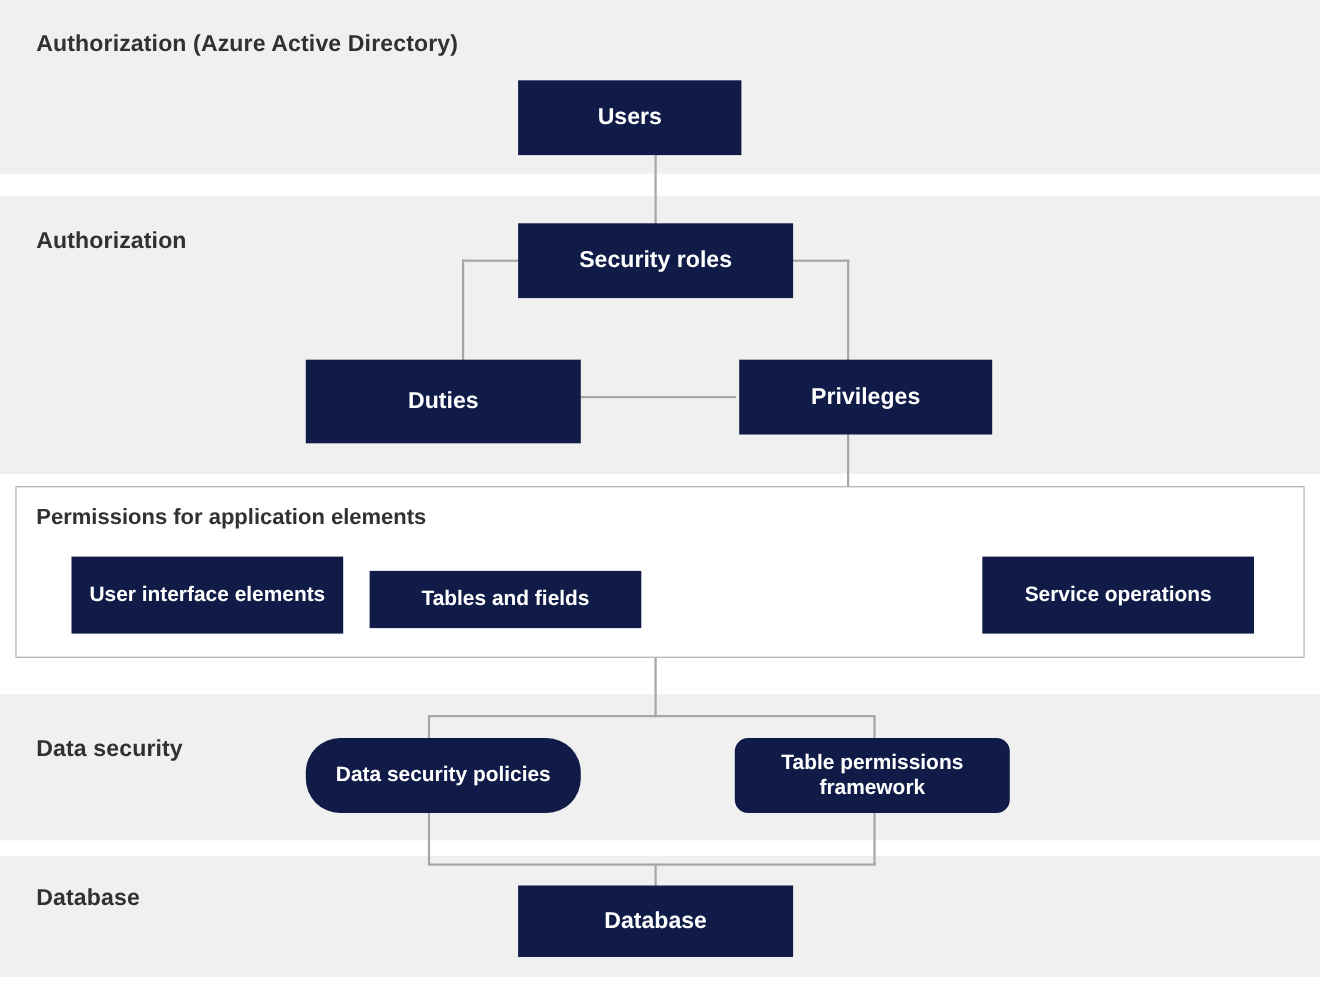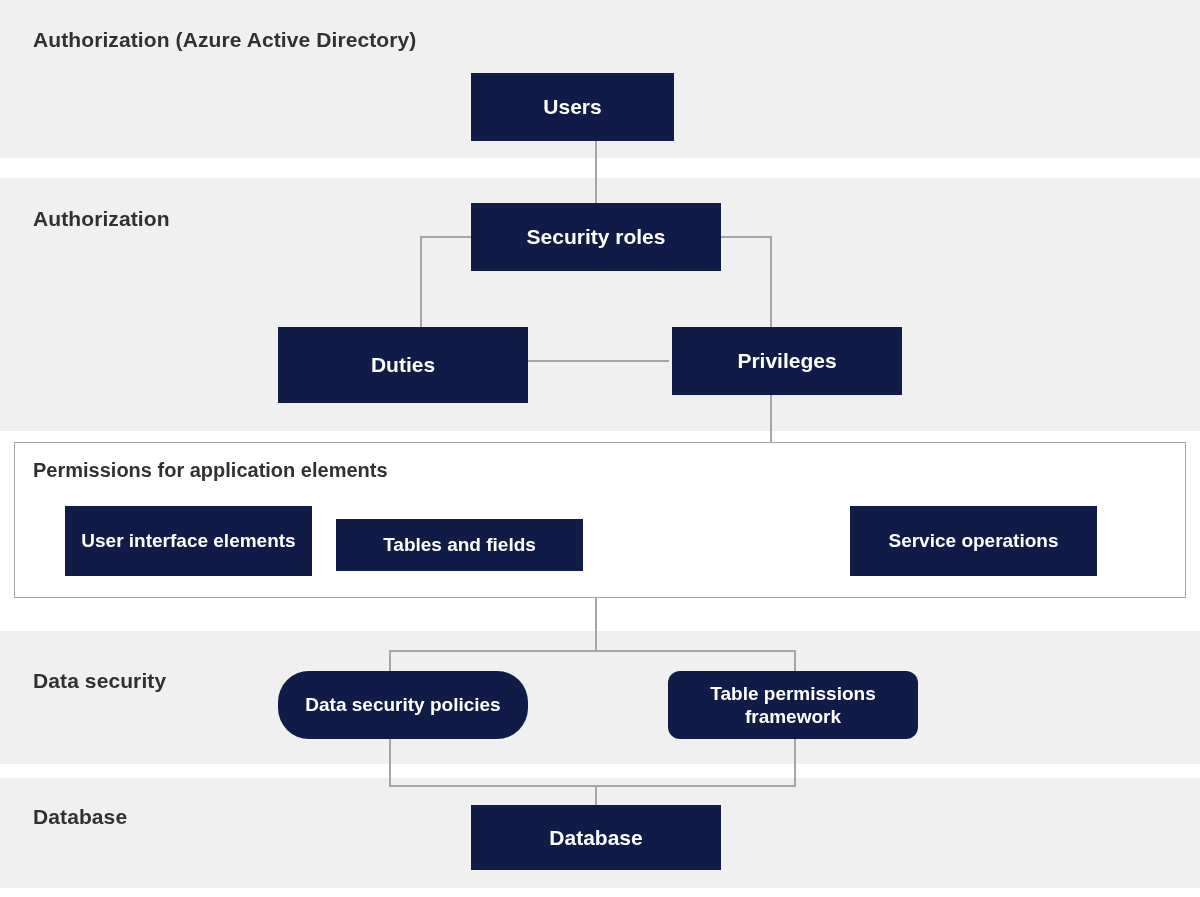--- a/index.html
+++ b/index.html
@@ -116,21 +116,21 @@
 
   <div class="panel" style="left:14px; top:442px; width:1172px; height:156px;"></div>
 
   <div class="panel-title" style="left:33px; top:459px;">Permissions for application elements</div>
 
   <div class="node small" style="left:65px; top:506px; width:247px; height:70px;">User interface elements</div>
 
   <div class="node small" style="left:336px; top:506px; width:247px; height:52px;margin-top:13px;">Tables and fields</div>
 
 
-  <div class="node small" style="left:850px; top:506px; width:247px; height:70px;">Service operations</div>
+  <div class="node small" style="left:893px; top:506px; width:247px; height:70px;">Service operations</div>
 
   <div class="node small" style="left:278px; top:671px; width:250px; height:68px;border-radius:31px;">Data security policies</div>
 
   <div class="node small" style="left:668px; top:671px; width:250px; height:68px;border-radius:12px;">Table permissions framework</div>
 
   <div class="node" style="left:471px; top:805px; width:250px; height:65px;">Database</div>
 
 </div>
 
 </body></html>

